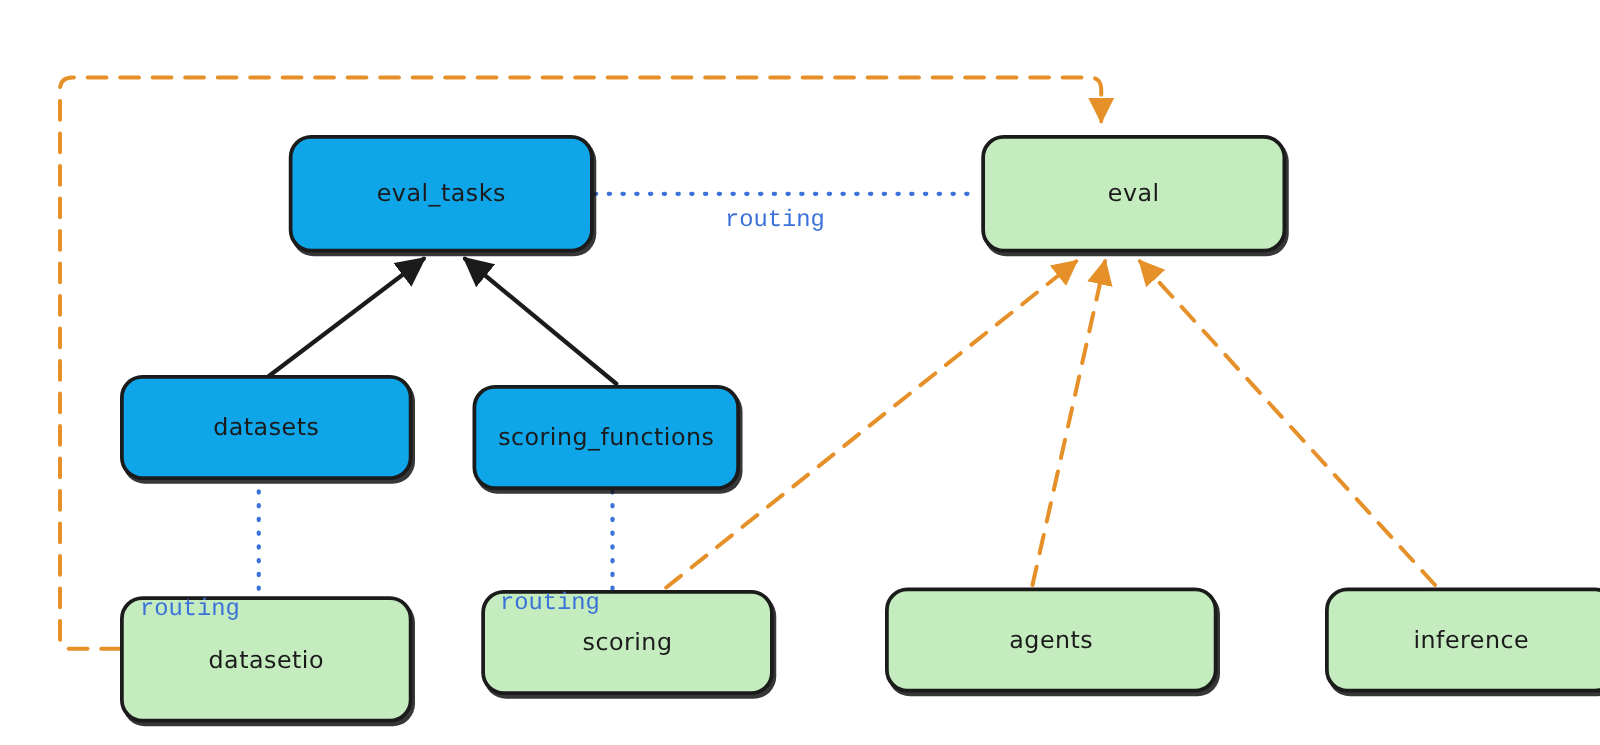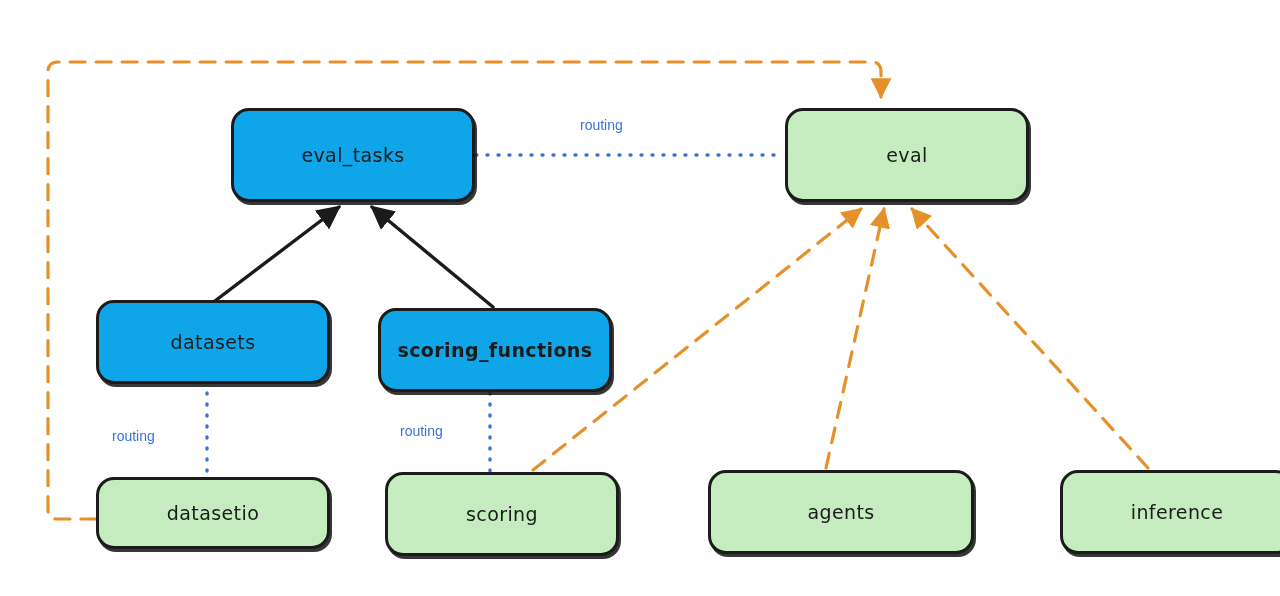--- a/index.html
+++ b/index.html
@@ -35,25 +35,26 @@
   .node-label {
     font-family: "DejaVu Sans", sans-serif;
     font-size: 19px;
     color: #1b1b1b;
     letter-spacing: 0.4px;
     white-space: nowrap;
     user-select: none;
   }
   .edge-label {
     position: absolute;
-    font-family: Liberation Sans, sans-serif;
-    font-size: 14px;
+    font-family: Liberation Mono, monospace;
+    font-size: 19px;
     color: #3b72d9;
     white-space: nowrap;
     user-select: none;
+    margin-top: 48px;
   }
   .svg-layer { position: absolute; inset: 0; pointer-events: none; }
 </style>
 </head>
 <body>
 
 <div id="diagram-canvas">
 
   <svg class="svg-layer" width="1280" height="596" viewBox="0 0 1280 596" xmlns="http://www.w3.org/2000/svg">
     <defs>
@@ -84,25 +85,25 @@
   </div>
 
   <div class="node node-green" style="left:785px; top:108px; width:244px; height:94px;">
     <span class="node-label">eval</span>
   </div>
 
   <div class="node node-blue" style="left:96px; top:300px; width:234px; height:84px;">
     <span class="node-label">datasets</span>
   </div>
 
-  <div class="node node-blue" style="left:378px; top:308px; width:234px; height:84px;font-weight:bold;">
+  <div class="node node-blue" style="left:378px; top:308px; width:214px; height:84px;">
     <span class="node-label">scoring_functions</span>
   </div>
 
-  <div class="node node-green" style="left:96px; top:477px; width:234px; height:72px;">
+  <div class="node node-green" style="left:96px; top:477px; width:234px; height:101px;">
     <span class="node-label">datasetio</span>
   </div>
 
   <div class="node node-green" style="left:385px; top:472px; width:234px; height:84px;">
     <span class="node-label">scoring</span>
   </div>
 
   <div class="node node-green" style="left:708px; top:470px; width:266px; height:84px;">
     <span class="node-label">agents</span>
   </div>

